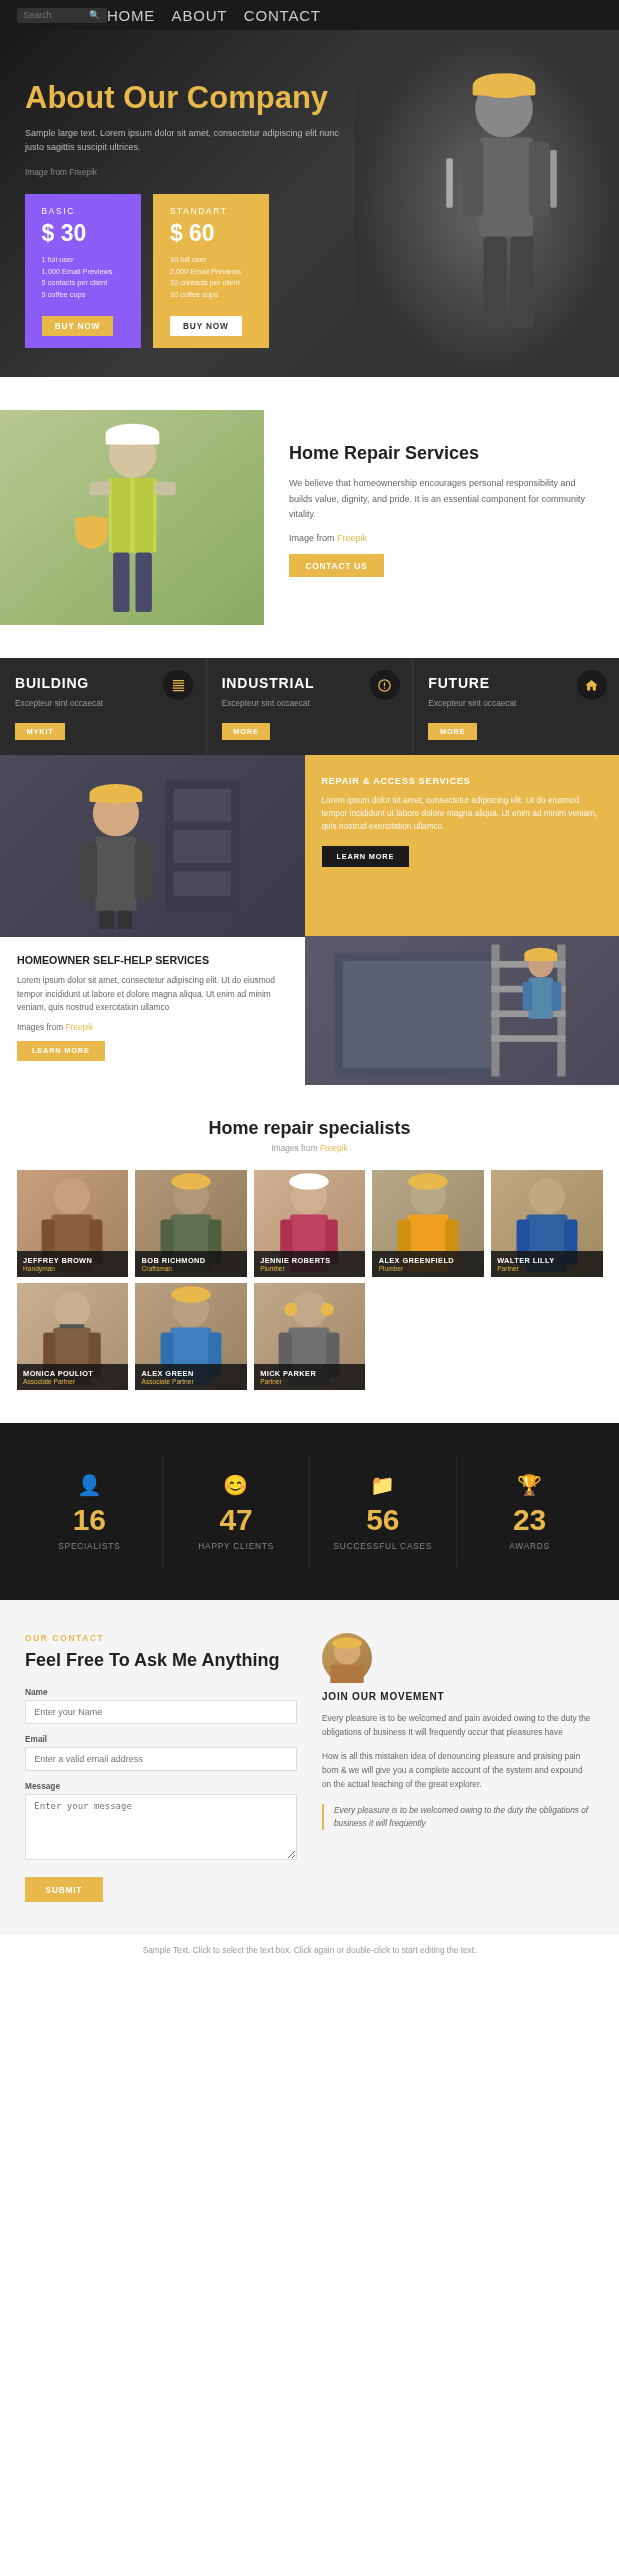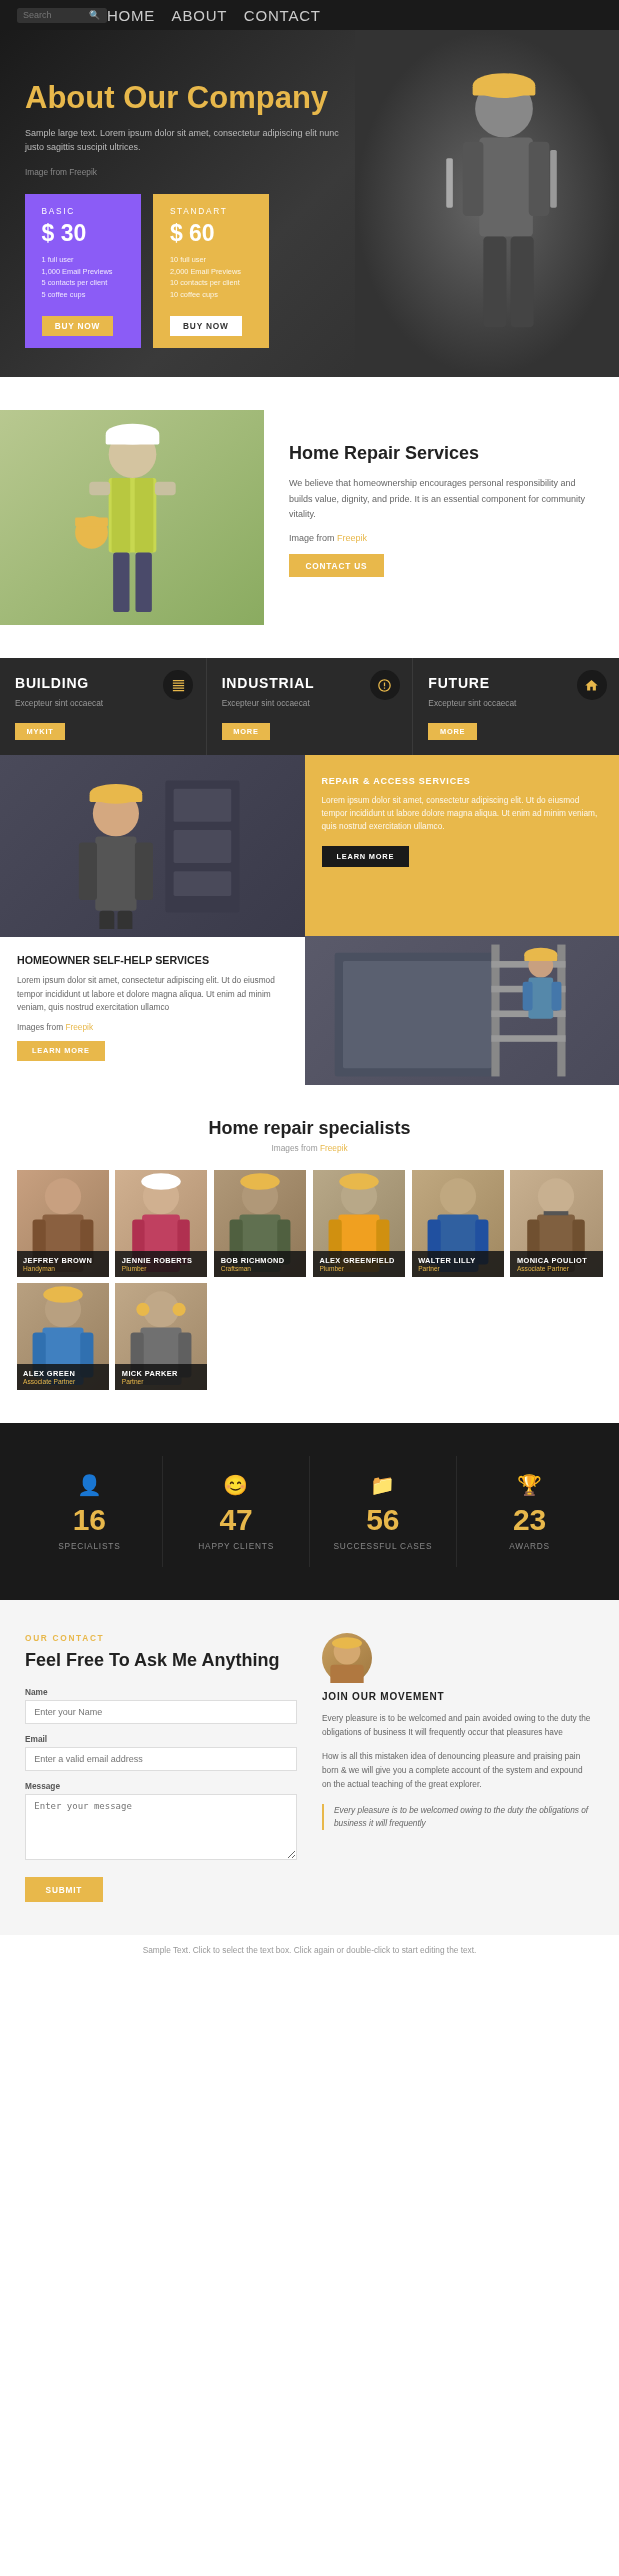--- a/index.html
+++ b/index.html
@@ -73,21 +73,21 @@
     .repair-right-top h3 { font-size: 9px; font-weight: 700; color: #fff; letter-spacing: 0.8px; margin-bottom: 8.3px; }
     .repair-right-top p { font-size: 8.3px; color: rgba(255,255,255,0.9); line-height: 1.6; margin-bottom: 12.4px; }
     .btn-learn-more { background: #1a1a1a; color: #fff; border: none; padding: 5.8px 15px; font-size: 7.4px; letter-spacing: 0.8px; font-weight: 700; cursor: pointer; }
     .repair-right-bottom { height: 149px; background: linear-gradient(135deg, #5a5a6a 0%, #4a4a5a 100%); }
 
     
     .specialists-section { padding: 33px 16.5px; background: #fff; }
     .specialists-section h2 { text-align: center; font-size: 18px; font-weight: 700; color: #222; margin-bottom: 4.1px; }
     .specialists-freepik { text-align: center; font-size: 8.3px; color: #999; margin-bottom: 16.5px; }
     .specialists-freepik a { color: #e8b84b; text-decoration: none; }
-    .specialists-grid { display: grid; grid-template-columns: repeat(6, 1fr); gap: 6.6px; }
+    .specialists-grid { display: grid; grid-template-columns: repeat(5, 1fr); gap: 6.6px; }
     .specialist-card { position: relative; overflow: hidden; }
     .specialist-photo { width: 100%; height: 107px; display: flex; align-items: center; justify-content: center; }
     .specialist-overlay { position: absolute; bottom: 0; left: 0; right: 0; background: rgba(20,20,20,0.85); padding: 5px 6.6px; }
     .specialist-name { color: #fff; font-size: 7.4px; font-weight: 700; letter-spacing: 0.4px; }
     .specialist-role { color: #e8b84b; font-size: 6.6px; }
 
     
     .stats-section { background: #1a1a1a; padding: 33px 16.5px; display: flex; justify-content: center; gap: 0; }
     .stat-item { flex: 1; text-align: center; padding: 16.5px; border-right: 0.8px solid #2a2a2a; }
     .stat-item:last-child { border-right: none; }
@@ -337,48 +337,48 @@
           <rect x="66" y="60" width="16" height="55" fill="#7a5030" rx="4"></rect>
         </svg>
       </div>
       <div class="specialist-overlay">
         <div class="specialist-name">JEFFREY BROWN</div>
         <div class="specialist-role">Handyman</div>
       </div>
     </div>
 
     <div class="specialist-card">
+      <div class="specialist-photo photo-2">
+        <svg viewBox="0 0 90 130" width="74" height="107">
+          <circle cx="45" cy="32" r="22" fill="#b09878"></circle>
+          <rect x="20" y="54" width="50" height="70" fill="#607050" rx="4"></rect>
+          <rect x="8" y="60" width="16" height="55" fill="#506040" rx="4"></rect>
+          <rect x="66" y="60" width="16" height="55" fill="#506040" rx="4"></rect>
+          <ellipse cx="45" cy="14" rx="24" ry="10" fill="#e8b84b"></ellipse>
+        </svg>
+      </div>
+      <div class="specialist-overlay">
+        <div class="specialist-name">BOB RICHMOND</div>
+        <div class="specialist-role">Craftsman</div>
+      </div>
+    </div>
+
+    <div class="specialist-card">
       <div class="specialist-photo photo-3">
         <svg viewBox="0 0 90 130" width="74" height="107">
           <circle cx="45" cy="32" r="22" fill="#d0b090"></circle>
           <rect x="22" y="54" width="46" height="70" fill="#c04060" rx="4"></rect>
           <rect x="10" y="60" width="15" height="55" fill="#b03050" rx="4"></rect>
           <rect x="65" y="60" width="15" height="55" fill="#b03050" rx="4"></rect>
           <ellipse cx="45" cy="14" rx="24" ry="10" fill="#fff"></ellipse>
         </svg>
       </div>
       <div class="specialist-overlay">
         <div class="specialist-name">JENNIE ROBERTS</div>
         <div class="specialist-role">Plumber</div>
-      </div>
-    </div>
-
-    <div class="specialist-card">
-      <div class="specialist-photo photo-2">
-        <svg viewBox="0 0 90 130" width="74" height="107">
-          <circle cx="45" cy="32" r="22" fill="#b09878"></circle>
-          <rect x="20" y="54" width="50" height="70" fill="#607050" rx="4"></rect>
-          <rect x="8" y="60" width="16" height="55" fill="#506040" rx="4"></rect>
-          <rect x="66" y="60" width="16" height="55" fill="#506040" rx="4"></rect>
-          <ellipse cx="45" cy="14" rx="24" ry="10" fill="#e8b84b"></ellipse>
-        </svg>
-      </div>
-      <div class="specialist-overlay">
-        <div class="specialist-name">BOB RICHMOND</div>
-        <div class="specialist-role">Craftsman</div>
       </div>
     </div>
 
     <div class="specialist-card">
       <div class="specialist-photo photo-4">
         <svg viewBox="0 0 90 130" width="74" height="107">
           <circle cx="45" cy="32" r="22" fill="#b8a888"></circle>
           <rect x="20" y="54" width="50" height="70" fill="#f0a020" rx="4"></rect>
           <rect x="8" y="60" width="16" height="55" fill="#d09010" rx="4"></rect>
           <rect x="66" y="60" width="16" height="55" fill="#d09010" rx="4"></rect>

